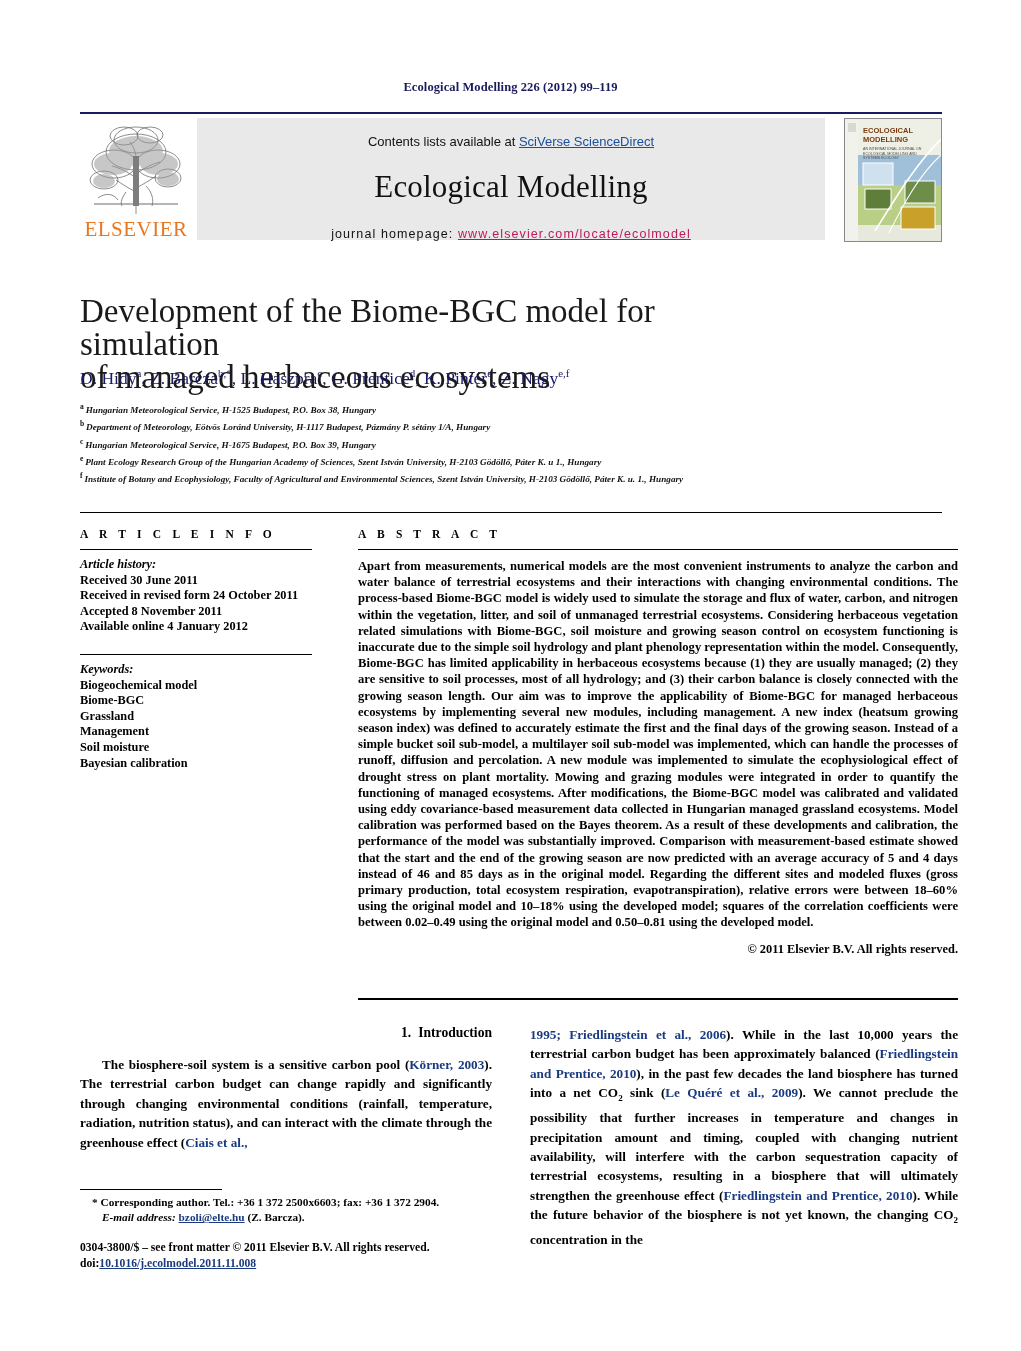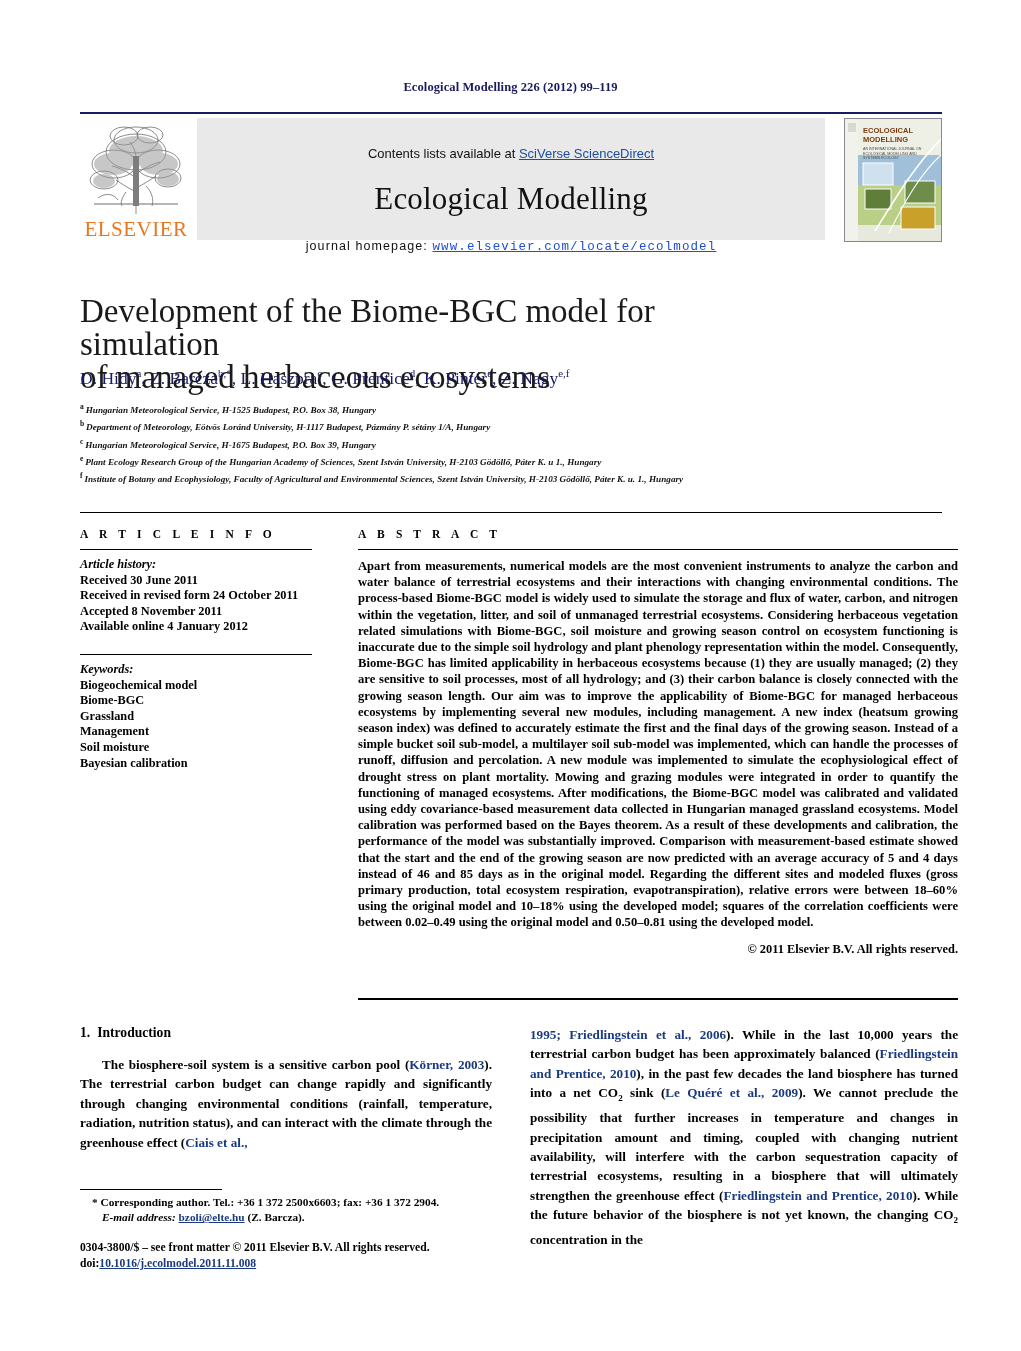--- a/index.html
+++ b/index.html
@@ -68,21 +68,21 @@
     position: absolute;
     left: 117px; top: 2px;
     width: 628px;
     height: 122px;
     background: #e9e9e9;
     display: flex;
     flex-direction: column;
     align-items: center;
   }
   .contents-line {
-    margin-top: 28px;
+    margin-top: 16px;
     font-family: "Liberation Sans", sans-serif;
     font-size: 13px;
     color: #111;
   }
   .contents-line .sd {
     color: #1a4fa0;
   }
   .journal-name {
     margin-top: 20px;
     font-family: "Liberation Serif", serif;
@@ -90,21 +90,21 @@
     color: #111;
     letter-spacing: 0.2px;
   }
   .homepage-line {
     margin-top: 22px;
     font-family: "Liberation Sans", sans-serif;
     font-size: 12.5px;
     letter-spacing: 1.1px;
     color: #111;
   }
-  .homepage-line .url { color: #1d4ed8; font-family: Liberation Mono, monospace; }
+  .homepage-line .url { color: #be185d; }
   .cover-thumb {
     position: absolute;
     right: 0; top: 2px;
     width: 96px;
     height: 122px;
     border: 1px solid #888;
     background: #8fa95a;
     overflow: hidden;
   }
 
@@ -207,20 +207,21 @@
   }
   .col-right {
     position: absolute;
     left: 530px; top: 1013px;
     width: 428px;
   }
   .sec-title {
     font-size: 13.6px;
     font-weight: bold;
     margin-bottom: 14px;
+    text-align: right;
   }
   .sec-title .num { margin-right: 7px; }
   .para {
     font-size: 13.2px;
     line-height: 19.4px;
     text-align: justify;
     text-indent: 22px;
     font-weight: bold;
   }
   .para.cont { text-indent: 0; }

